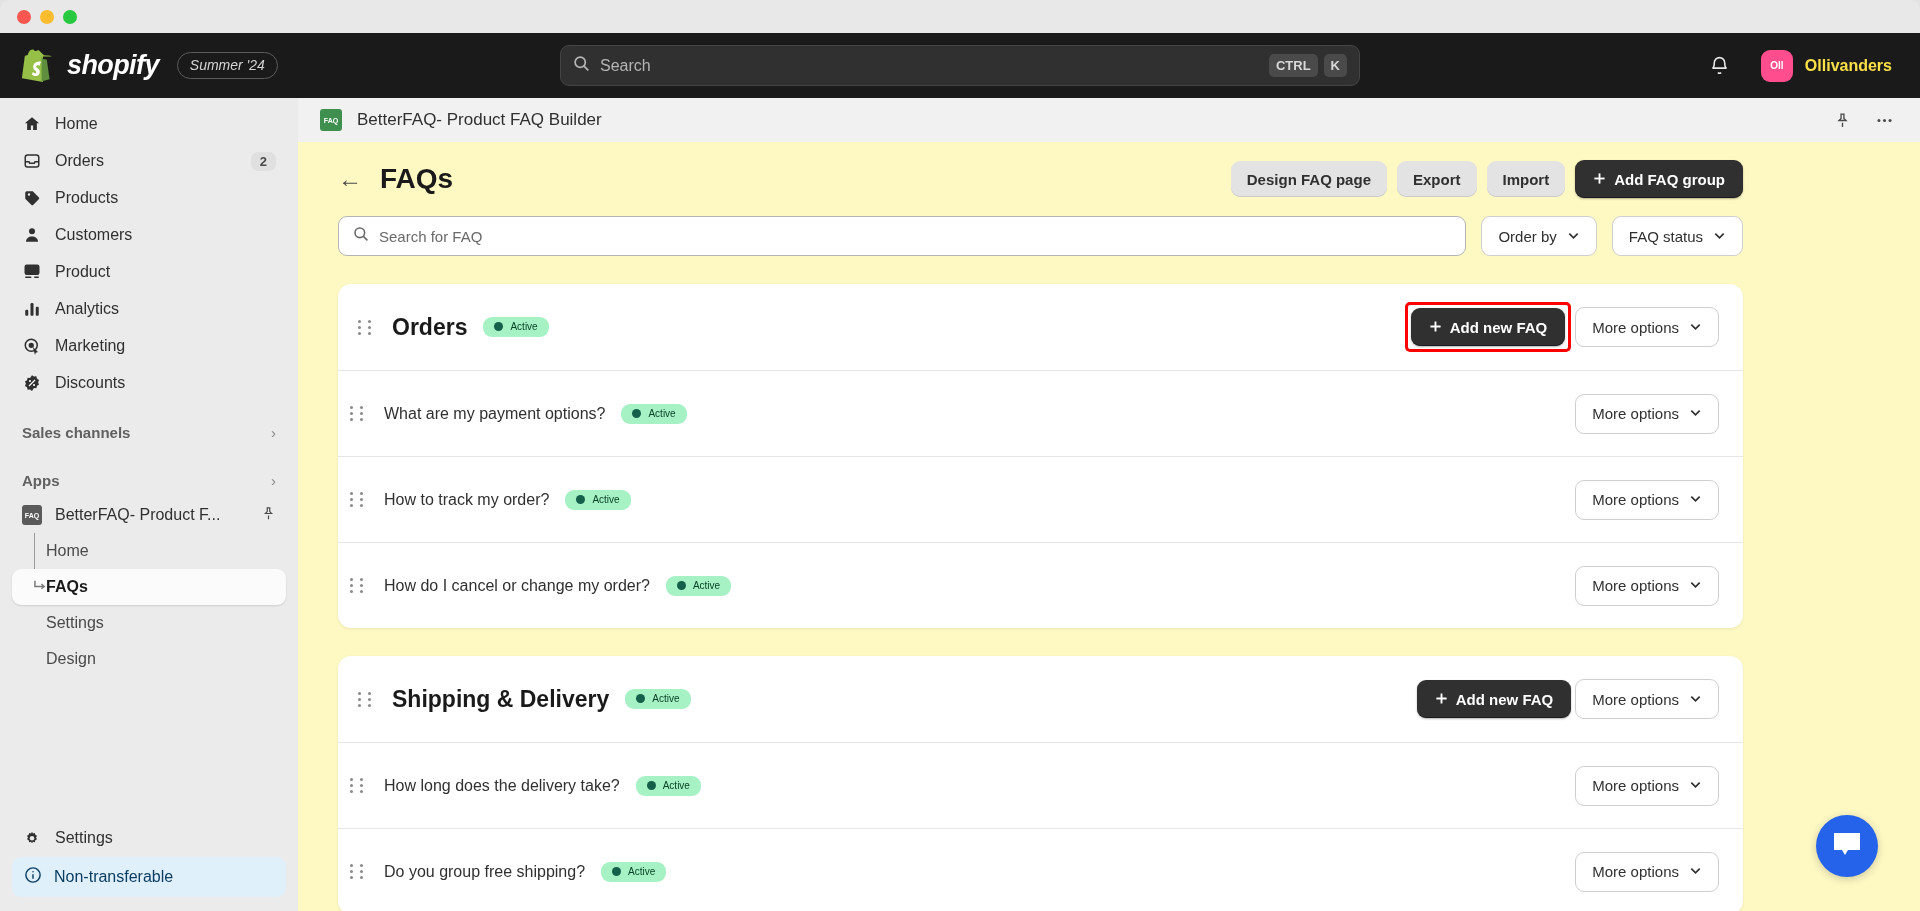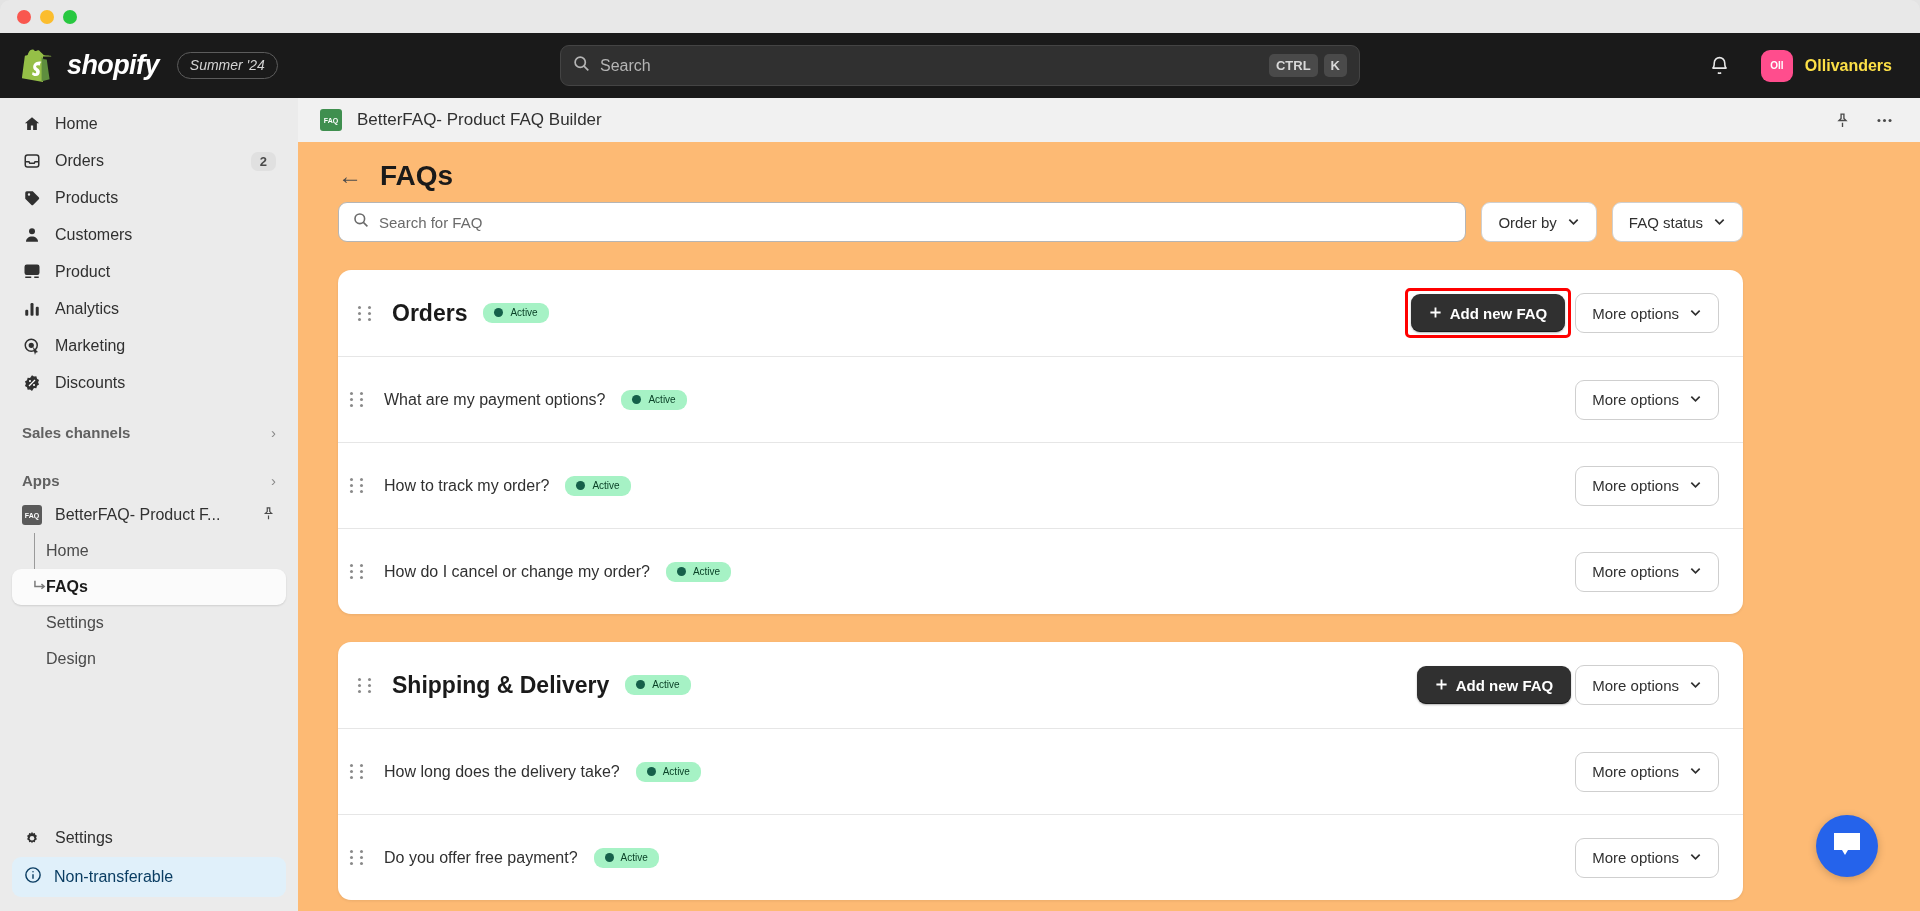--- a/index.html
+++ b/index.html
@@ -108,21 +108,21 @@
   }
   .tree-arrow { position: absolute; left: 22px; color: #7a7a7a; }
   .sidebar-bottom { position: absolute; bottom: 0; left: 12px; right: 12px; }
   .nontransfer {
     background: #e0f0fa; border-radius: 9px; height: 40px; display: flex;
     align-items: center; gap: 12px; padding: 0 12px; margin-bottom: 14px; cursor: pointer;
   }
   .nontransfer .lbl { font-size: 16px; color: #0a3d62; }
 
   
-  .main { flex: 1; background: #fdba74; position: relative; overflow: hidden; }
+  .main { flex: 1; background: #fef9c3; position: relative; overflow: hidden; }
   .apptopbar {
     height: 44px; display: flex; align-items: center; padding: 0 22px; gap: 15px;
     background: #f1f1f1;
   }
   .apptopbar .faqicon {
     width: 22px; height: 22px; background: #3f8f4f; border-radius: 3px;
     color: #fff; font-size: 7px; font-weight: bold; display: flex;
     align-items: center; justify-content: center; position: relative;
   }
   .apptopbar .title { font-size: 17px; color: #303030; font-weight: 500; flex: 1; }
@@ -140,21 +140,21 @@
     border: none; border-radius: 9px; font-size: 15px; font-weight: 600;
     cursor: pointer; font-family: "Liberation Sans", sans-serif;
     display: flex; align-items: center; justify-content: center;
   }
   .btn-sub { background: #e3e3e3; color: #303030; height: 36px; padding: 0 16px; box-shadow: inset 0 -1px 0 rgba(0,0,0,.1); }
   .btn-dark {
     background: #303030; color: #fff; height: 38px; padding: 0 18px; gap: 8px;
     box-shadow: 0 1px 2px rgba(0,0,0,.3), inset 0 -1px 0 rgba(0,0,0,.4);
   }
 
-  .filterrow { display: flex; align-items: center; gap: 15px; margin-top: 10px; padding-right: 137px; }
+  .filterrow { display: flex; align-items: center; gap: 15px; margin-top: 18px; padding-right: 137px; }
   .faqsearch {
     flex: 1; height: 40px; background: #fff; border: 1px solid #b5b5b5;
     border-radius: 9px; display: flex; align-items: center; padding: 0 14px; gap: 10px;
   }
   .faqsearch input {
     flex: 1; border: none; outline: none; font-size: 15px; color: #303030;
     background: transparent; font-family: "Liberation Sans", sans-serif;
   }
   .faqsearch input::placeholder { color: #6a6a6a; }
   .selbtn {
@@ -411,20 +411,34 @@
               </svg>
           </span>
         </div>
       </div>
 
       <div class="content">
 
         <div class="pagehead">
           <span class="backarrow">←</span>
           <span class="pagetitle">FAQs</span>
+          <div class="headbtns">
+            <button class="btn btn-sub">Design FAQ page</button>
+            <button class="btn btn-sub">Export</button>
+            <button class="btn btn-sub">Import</button>
+            <button class="btn btn-dark">
+              <span>
+                <svg width="13" height="13" viewBox="0 0 14 14" stroke="#fff" stroke-width="2">
+                    <line x1="7" y1="1.5" x2="7" y2="12.5"></line>
+                    <line x1="1.5" y1="7" x2="12.5" y2="7"></line>
+                  </svg>
+              </span>
+              <span>Add FAQ group</span>
+            </button>
+          </div>
         </div>
 
         <div class="filterrow">
           <div class="faqsearch">
             <span>
               <svg width="16" height="16" viewBox="0 0 20 20" fill="none" stroke="#6a6a6a" stroke-width="2">
                   <circle cx="8.5" cy="8.5" r="6"></circle>
                   <line x1="13" y1="13" x2="18" y2="18"></line>
                 </svg>
             </span>
@@ -627,21 +641,21 @@
 
           <div class="faqrow">
             <span class="grip">
                 <i></i>
                 <i></i>
                 <i></i>
                 <i></i>
                 <i></i>
                 <i></i>
               </span>
-            <span class="faqtitle">Do you offer free payment?</span>
+            <span class="faqtitle">Do you group free shipping?</span>
             <span class="badge-active">
               <span class="pip"></span>
               <span>Active</span>
             </span>
             <span class="spacer"></span>
             <div class="selbtn">
               <span>More options</span>
               <span>
                 <svg width="13" height="13" viewBox="0 0 14 14" fill="none" stroke="#303030" stroke-width="1.8">
                     <path d="M2.5 5 7 9.5 11.5 5"></path>

